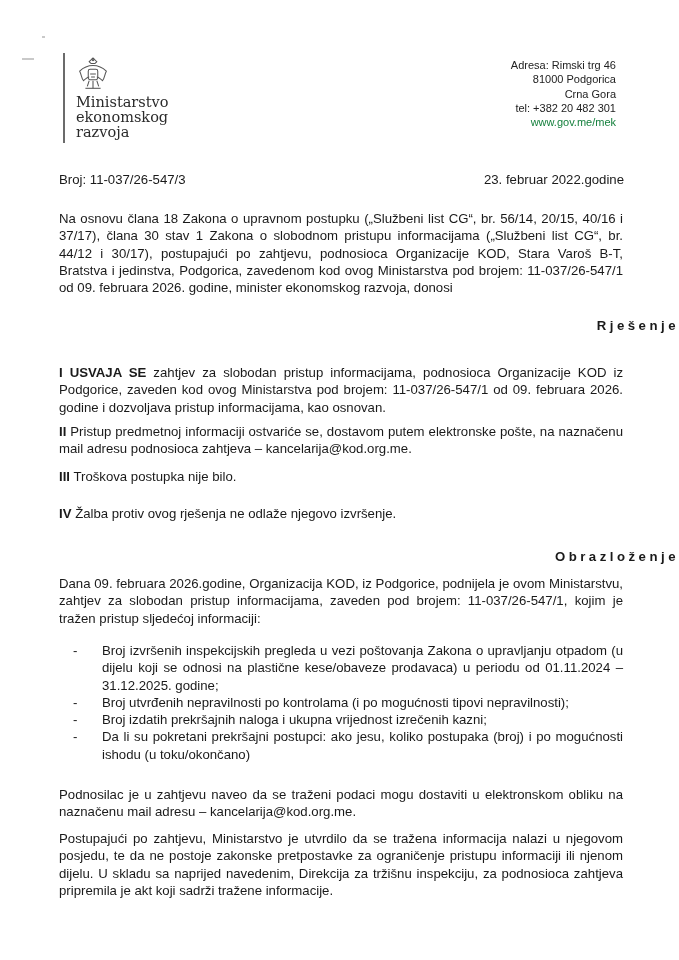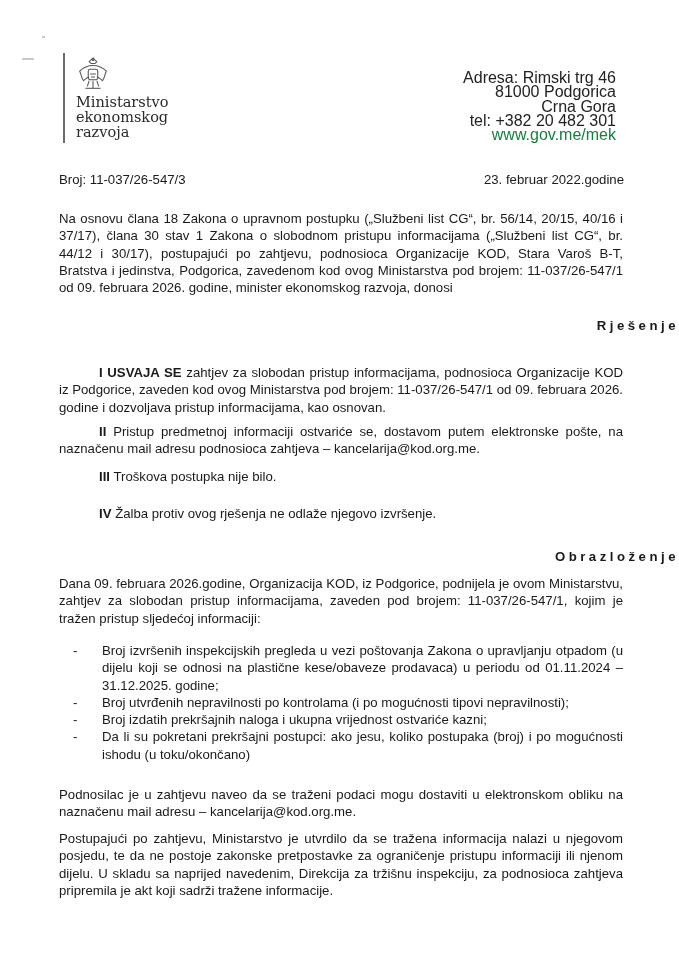--- a/index.html
+++ b/index.html
@@ -2,26 +2,26 @@
 <html><head>
 <meta charset="utf-8">
 <style>
   html, body { margin:0; padding:0; background:#ffffff; }
   body { width:679px; height:960px; position:relative; overflow:hidden;
          font-family:"Liberation Sans", sans-serif; color:#1a1a1a; }
   .vline { position:absolute; left:63px; top:53px; width:2px; height:90px; background:#6b6b6b; }
   .crest { position:absolute; left:74px; top:56px; width:38px; height:38px; }
   .ministry { position:absolute; left:76px; top:95px; font-family:"DejaVu Serif", serif;
               font-size:14.5px; line-height:15px; color:#2b2b2b; }
-  .addr { position:absolute; right:63px; top:58px; text-align:right; font-size:16px; line-height:14.3px; color:#222;margin-top:13px; }
+  .addr { position:absolute; right:63px; top:58px; text-align:right; font-size:11px; line-height:14.3px; color:#222; }
   .addr .web { color:#15803d; }
   .broj { position:absolute; left:59px; top:172px; font-size:13.2px; }
   .date { position:absolute; right:55px; top:172px; font-size:13.2px; }
   .para { position:absolute; left:59px; width:564px; font-size:13.2px; line-height:17.3px; text-align:justify; }
-  .para b { font-weight:bold;margin-left:40px; }
+  .para b { font-weight:bold; }
   .heading { position:absolute; left:0; width:679px; text-align:right; font-weight:bold; font-size:13.2px; letter-spacing:3.5px; }
   .list { position:absolute; left:59px; width:564px; font-size:13.2px; line-height:17.3px; margin:0; padding:0; list-style:none; }
   .list li { position:relative; padding-left:43px; text-align:justify; }
   .list li .dash { position:absolute; left:14px; top:0; }
   .speck { position:absolute; background:#c9c9c9; }
 </style>
 </head>
 <body>
 
 <div class="speck" style="left:42px;top:36px;width:3px;height:2px;"></div>
@@ -69,19 +69,19 @@
 
 <div class="para" style="top:505px;"><b>IV</b><span> Žalba protiv ovog rješenja ne odlaže njegovo izvršenje.</span></div>
 
 <div class="heading" style="top:549px;">Obrazloženje</div>
 
 <div class="para" style="top:575px;">Dana 09. februara 2026.godine, Organizacija KOD, iz Podgorice, podnijela je ovom Ministarstvu, zahtjev za slobodan pristup informacijama, zaveden pod brojem: 11-037/26-547/1, kojim je tražen pristup sljedećoj informaciji:</div>
 
 <ul class="list" style="top:642px;">
   <li><span class="dash">-</span><span>Broj izvršenih inspekcijskih pregleda u vezi poštovanja Zakona o upravljanju otpadom (u dijelu koji se odnosi na plastične kese/obaveze prodavaca) u periodu od 01.11.2024 – 31.12.2025. godine;</span></li>
   <li><span class="dash">-</span><span>Broj utvrđenih nepravilnosti po kontrolama (i po mogućnosti tipovi nepravilnosti);</span></li>
-  <li><span class="dash">-</span><span>Broj izdatih prekršajnih naloga i ukupna vrijednost ostvariće kazni;</span></li>
+  <li><span class="dash">-</span><span>Broj izdatih prekršajnih naloga i ukupna vrijednost izrečenih kazni;</span></li>
   <li><span class="dash">-</span><span>Da li su pokretani prekršajni postupci: ako jesu, koliko postupaka (broj) i po mogućnosti ishodu (u toku/okončano)</span></li>
 </ul>
 
 <div class="para" style="top:786px;">Podnosilac je u zahtjevu naveo da se traženi podaci mogu dostaviti u elektronskom obliku na naznačenu mail adresu – kancelarija@kod.org.me.</div>
 
 <div class="para" style="top:830px;">Postupajući po zahtjevu, Ministarstvo je utvrdilo da se tražena informacija nalazi u njegovom posjedu, te da ne postoje zakonske pretpostavke za ograničenje pristupu informaciji ili njenom dijelu. U skladu sa naprijed navedenim, Direkcija za tržišnu inspekciju, za podnosioca zahtjeva pripremila je akt koji sadrži tražene informacije.</div>
 
 </body></html>

